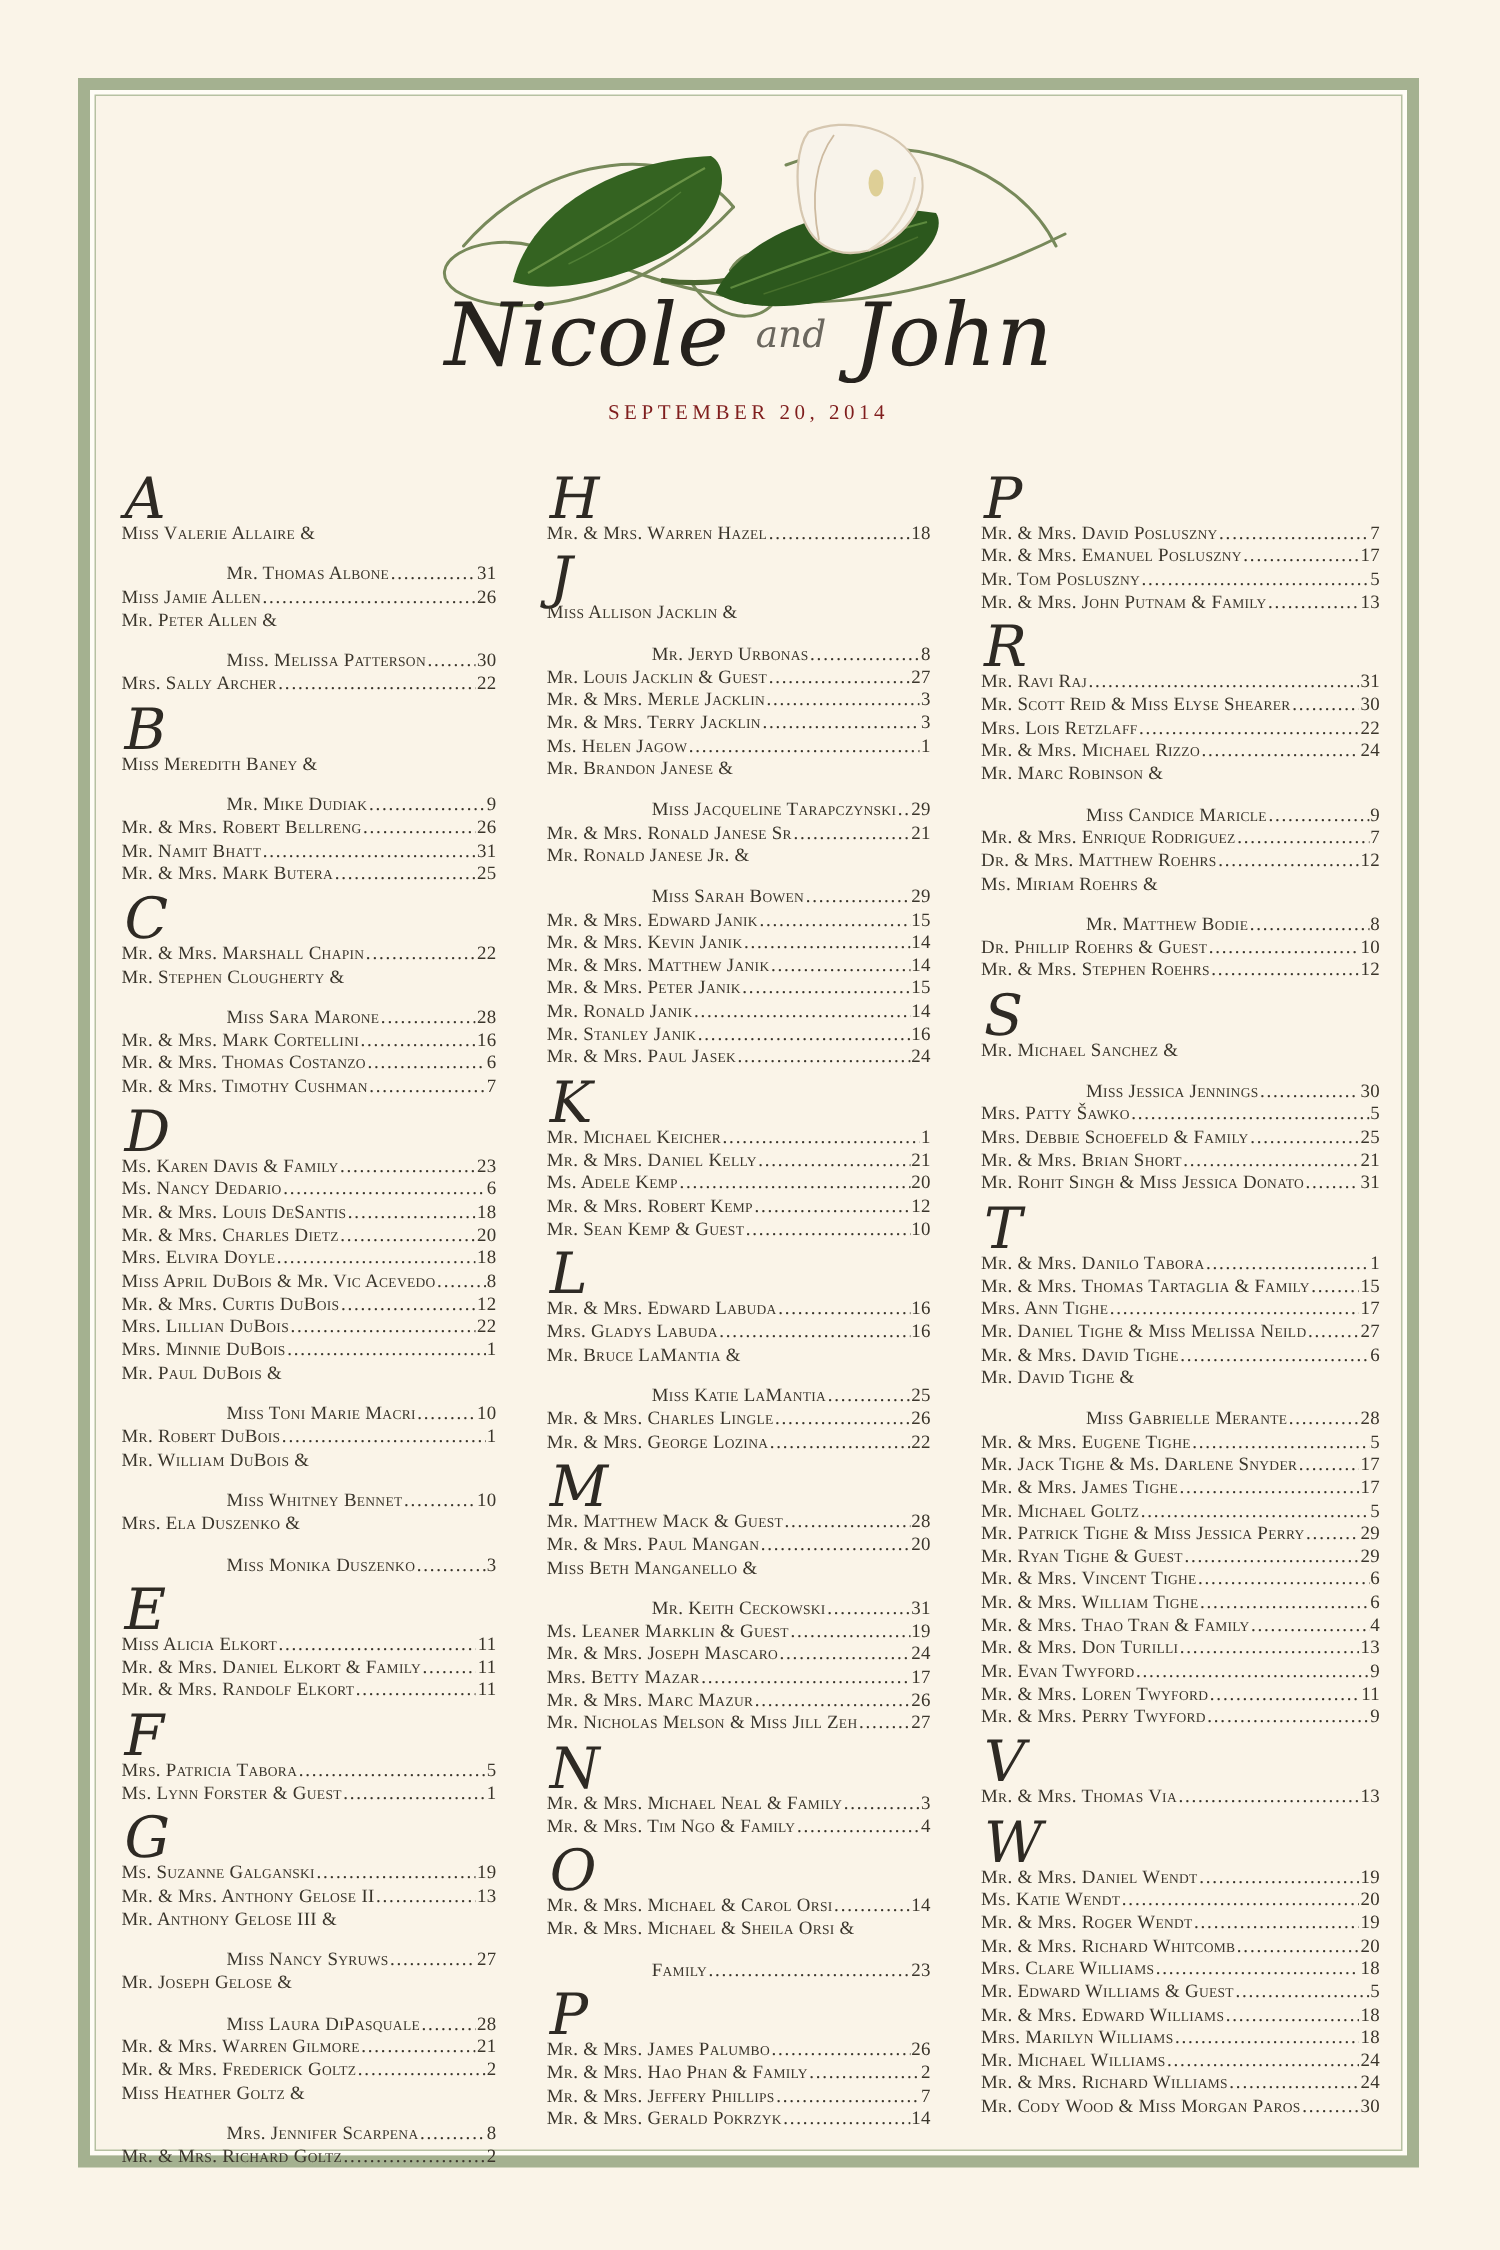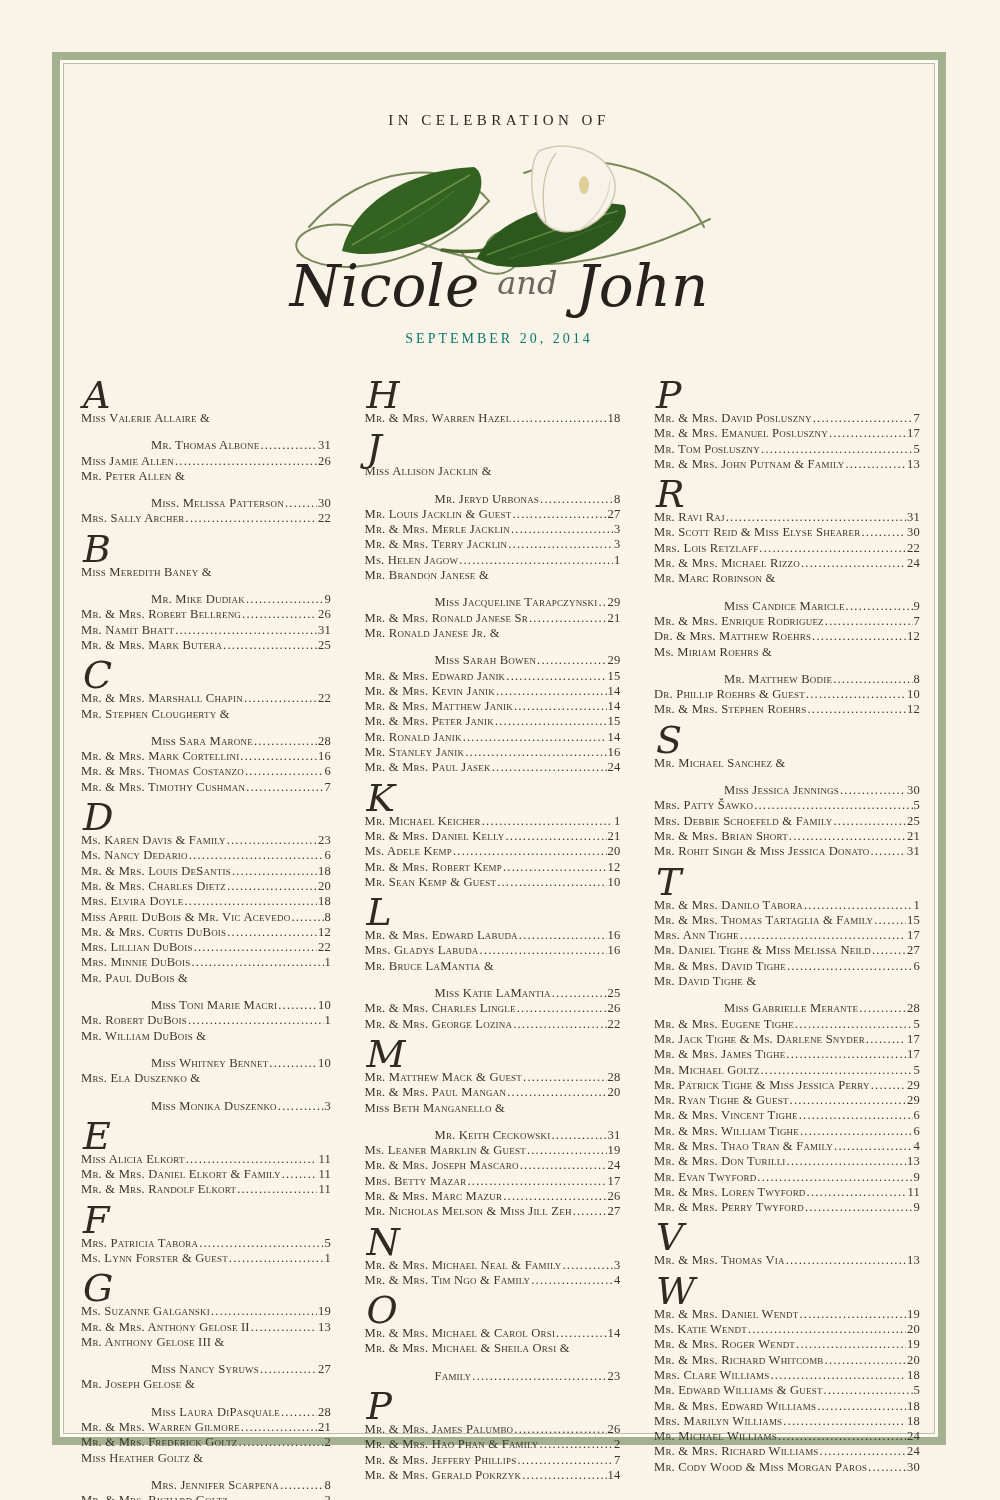--- a/index.html
+++ b/index.html
@@ -21,23 +21,23 @@
     font-size:15px; letter-spacing:4.5px; color:#2b2721; font-weight:normal;
   }
 
   .art { position:relative; height:132px; margin-top:6px; display:flex; justify-content:center; }
 
   .names {
     position:relative; z-index:2; text-align:center; margin-top:-16px;
     font-family:"DejaVu Serif", serif; font-style:italic; color:#26221d;
   }
   .names .n { font-size:58px; line-height:70px; }
-  .names .amp { font-size:32px; color:#6b675e; margin:0 18px; vertical-align:12px; }
-
-  .date { text-align:center; margin-top:10px; font-size:14px; letter-spacing:3px; color:#0f766e; }
+  .names .amp { font-size:25px; color:#6b675e; margin:0 18px; vertical-align:12px; }
+
+  .date { text-align:center; margin-top:10px; font-size:14px; letter-spacing:3px; color:#7f1d1d; }
 
   .columns {
     display:grid; grid-template-columns:250px 256px 266px; justify-content:space-between;
     padding:0 12px 0 15px; margin-top:26px;
   }
 
   .letter {
     height:36px; line-height:40px; overflow:visible;
     font-family:"DejaVu Serif", serif; font-style:italic;
     font-size:38px; color:#2e2a24; padding-left:2px; margin-top:2px;
@@ -59,21 +59,20 @@
   .num { white-space:nowrap; }
 </style>
 </head>
 <body>
 
 <div class="page">
   <div class="band"></div>
 
   <div class="content">
 
-    <div class="kicker">IN CELEBRATION OF</div>
 
     <div class="art">
       <svg width="430" height="145" viewBox="0 0 430 145">
         <g fill="none" stroke="#77895a" stroke-width="2" stroke-linecap="round">
           <path d="M25,92 C80,28 170,22 205,66"></path>
           <path d="M205,66 C150,126 60,146 20,122 C-4,105 32,82 72,92"></path>
           <path d="M120,102 C230,148 330,132 426,84"></path>
           <path d="M240,38 C320,8 396,42 420,92"></path>
           <path d="M178,118 C198,147 233,145 238,116 C241,93 213,90 203,108"></path>
         </g>

